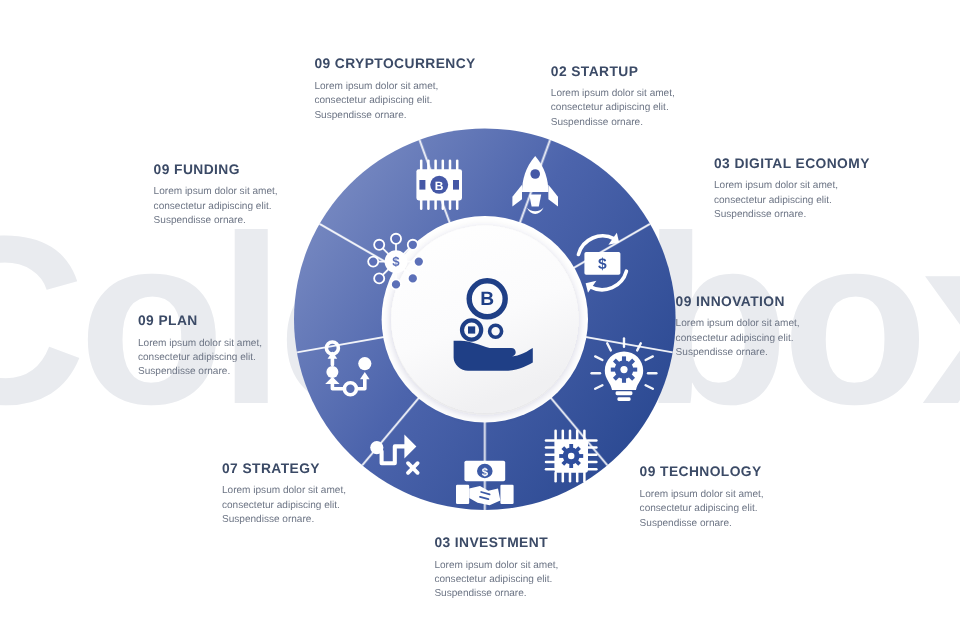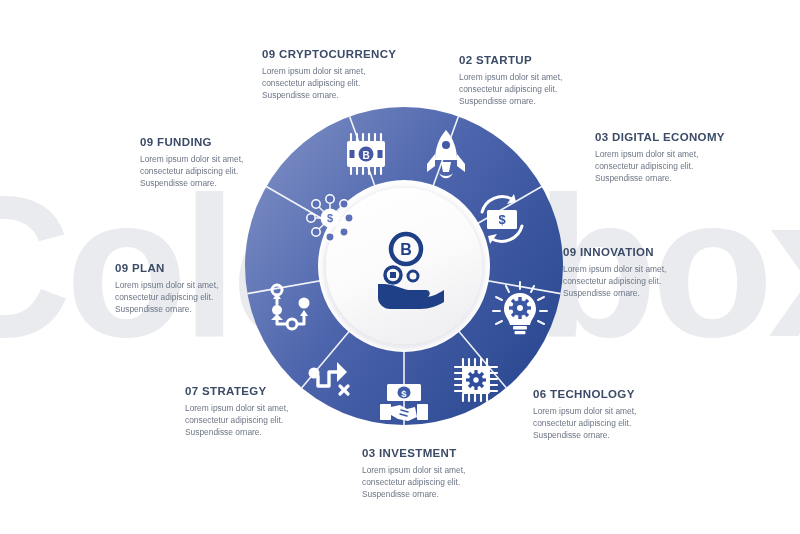--- a/index.html
+++ b/index.html
@@ -41,21 +41,21 @@
 
   
   #lbl-1{left:262px;top:48px;}
   #lbl-2{left:442px;top:54px;margin-left:17px;}
   #lbl-3{left:563px;top:131px;margin-left:32px;}
   #lbl-4{left:563px;top:246px;}
   #lbl-5{left:533px;top:388px;}
   #lbl-6{left:362px;top:447px;}
   #lbl-7{left:165px;top:385px;margin-left:20px;}
   #lbl-8{left:115px;top:262px;}
-  #lbl-9{left:140px;top:136px;}
+  #lbl-9{left:128px;top:136px;}
 </style>
 </head>
 <body>
 
 <div id="stage">
 
   <svg class="watermark" viewBox="0 0 800 534" xmlns="http://www.w3.org/2000/svg">
     <text class="wm-text" x="400" y="336" text-anchor="middle">Colourbox</text>
   </svg>
 
@@ -292,21 +292,21 @@
   </div>
 
   <div class="label right" id="lbl-4">
     <p class="title">09 INNOVATION</p>
     <p class="body">Lorem ipsum dolor sit amet,
 consectetur adipiscing elit.
 Suspendisse ornare.</p>
   </div>
 
   <div class="label right" id="lbl-5">
-    <p class="title">06 TECHNOLOGY</p>
+    <p class="title">09 TECHNOLOGY</p>
     <p class="body">Lorem ipsum dolor sit amet,
 consectetur adipiscing elit.
 Suspendisse ornare.</p>
   </div>
 
   <div class="label" id="lbl-6">
     <p class="title">03 INVESTMENT</p>
     <p class="body">Lorem ipsum dolor sit amet,
 consectetur adipiscing elit.
 Suspendisse ornare.</p>

